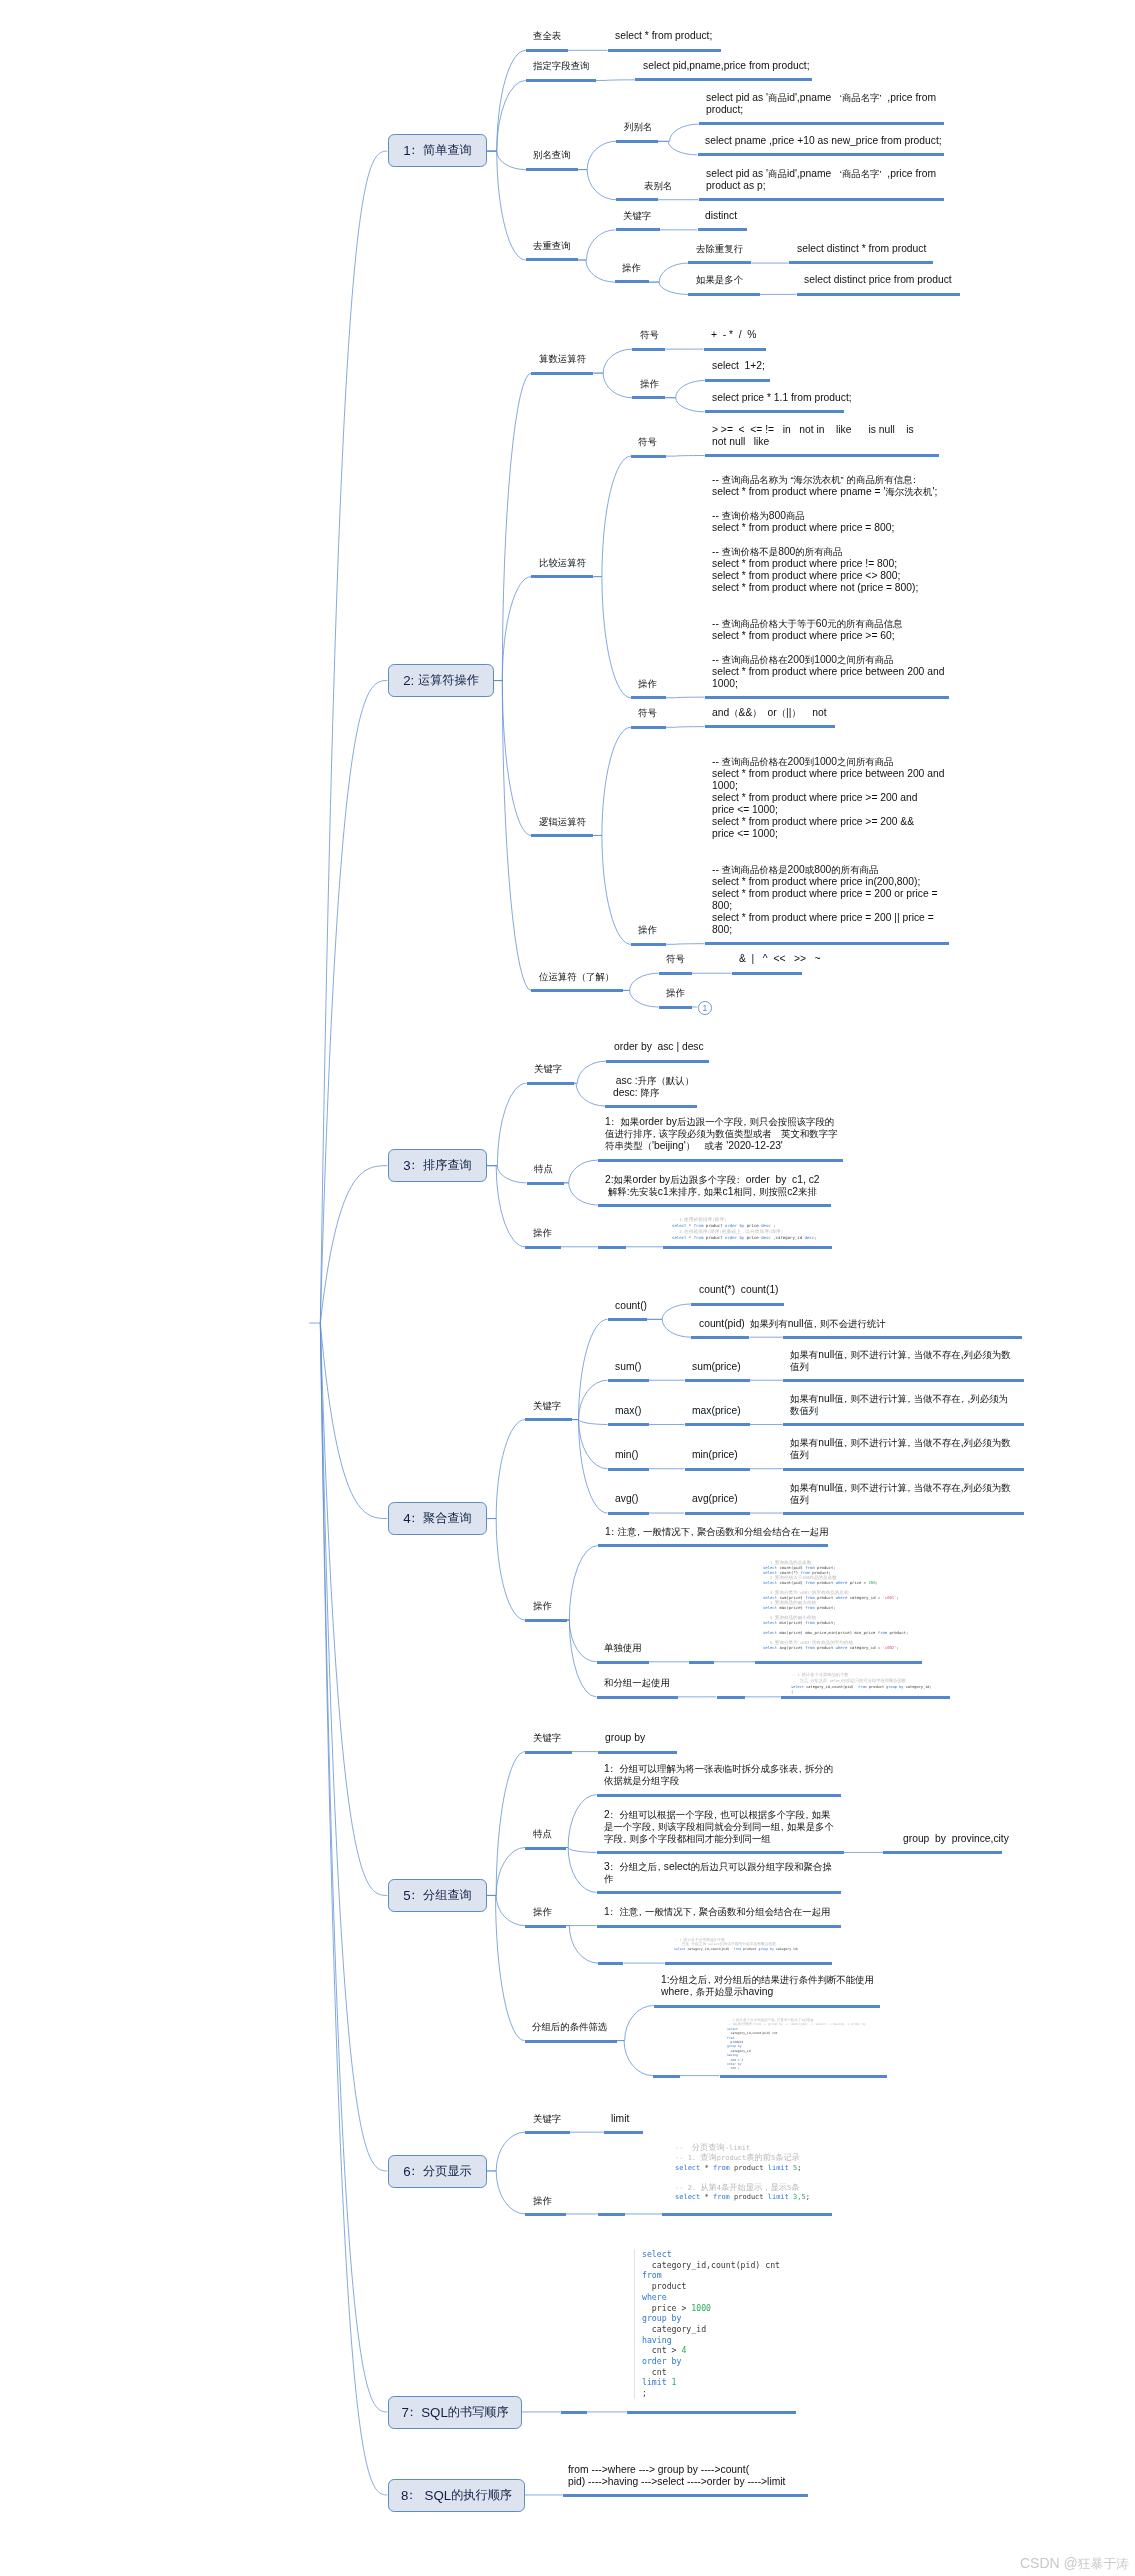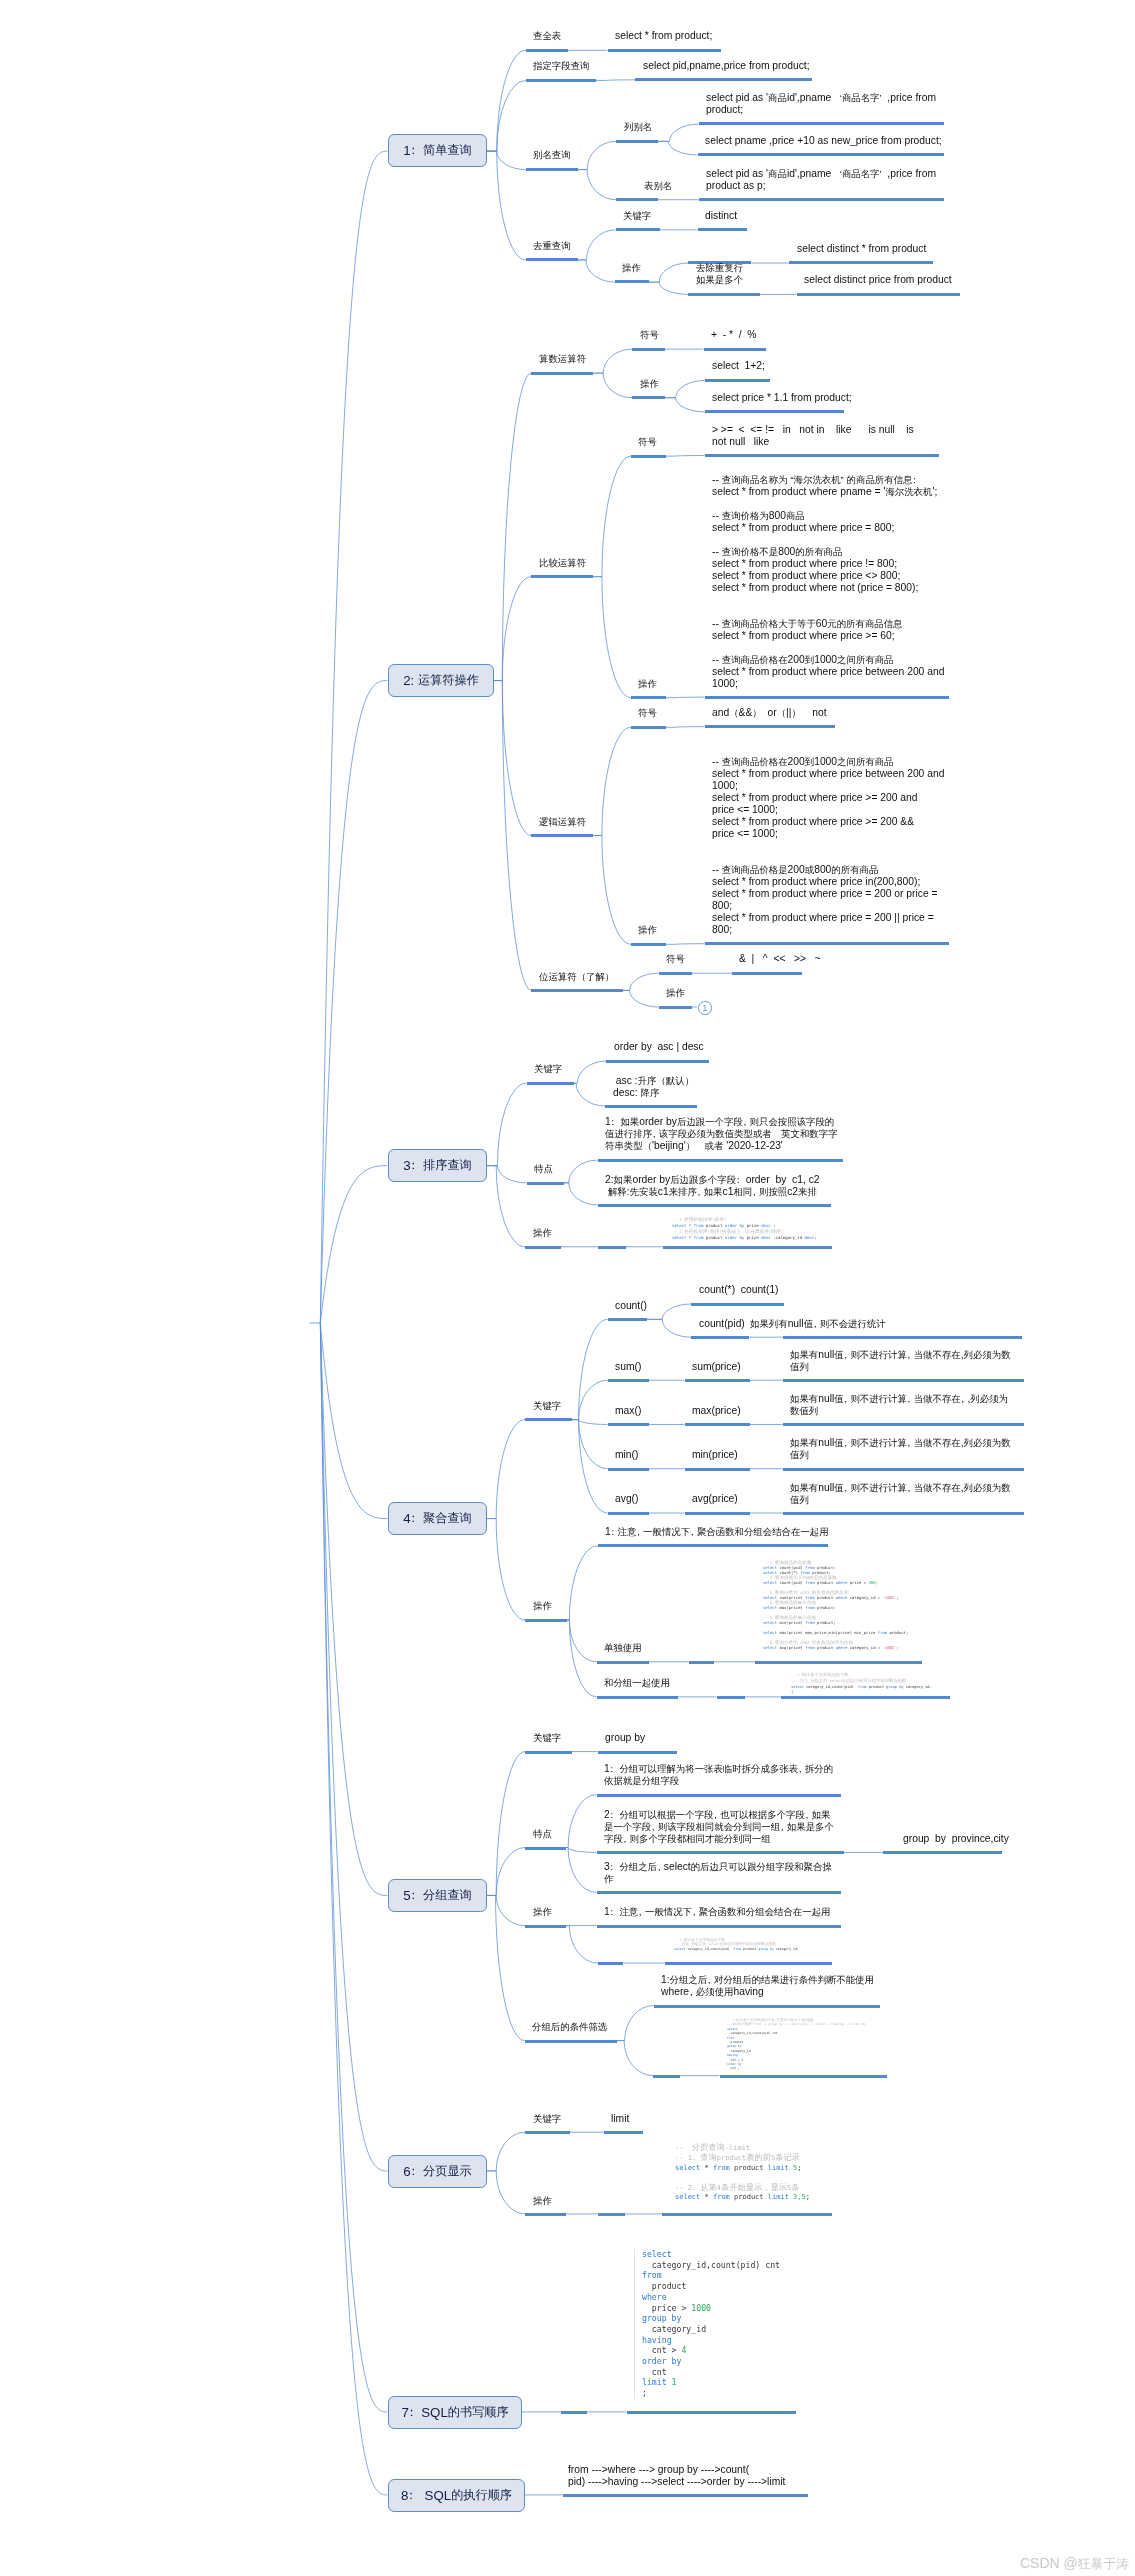--- a/index.html
+++ b/index.html
@@ -164,21 +164,21 @@
 product&nbsp;as&nbsp;p;</div>
     <div class="bar" style="left: 526px; top: 258px; width: 52px;"></div>
     <div class="lbl" style="left: 533px; top: 240px;"><span class="cj">去重查询</span></div>
     <div class="bar" style="left: 616px; top: 228px; width: 44px;"></div>
     <div class="lbl" style="left: 623px; top: 210px;"><span class="cj">关键字</span></div>
     <div class="bar" style="left: 698px; top: 228px; width: 49px;"></div>
     <div class="lbl" style="left: 705px; top: 210px;">distinct</div>
     <div class="bar" style="left: 615px; top: 280px; width: 34px;"></div>
     <div class="lbl" style="left: 622px; top: 262px;"><span class="cj">操作</span></div>
     <div class="bar" style="left: 688px; top: 261px; width: 63px;"></div>
-    <div class="lbl" style="left: 696px; top: 243px; margin-top: 19px;"><span class="cj">去除重复行</span></div>
+    <div class="lbl" style="left: 696px; top: 243px;"><span class="cj">去除重复行</span></div>
     <div class="bar" style="left: 789px; top: 261px; width: 144px;"></div>
     <div class="lbl" style="left: 797px; top: 243px;">select&nbsp;distinct&nbsp;*&nbsp;from&nbsp;product</div>
     <div class="bar" style="left: 688px; top: 293px; width: 72px;"></div>
     <div class="lbl" style="left: 696px; top: 274px;"><span class="cj">如果是多个</span></div>
     <div class="bar" style="left: 797px; top: 293px; width: 163px;"></div>
     <div class="lbl" style="left: 804px; top: 274px;">select&nbsp;distinct&nbsp;price&nbsp;from&nbsp;product</div>
     <div class="sbox" style="left: 388px; top: 664px; width: 106px; height: 33px; font-size: 13.3px;">2:&nbsp;<span class="cj">运算符操作</span></div>
     <div class="bar" style="left: 531px; top: 372px; width: 62px;"></div>
     <div class="lbl" style="left: 539px; top: 353px;"><span class="cj">算数运算符</span></div>
     <div class="bar" style="left: 632px; top: 348px; width: 33px;"></div>
@@ -350,21 +350,21 @@
     <div class="lbl" style="left: 533px; top: 1906px;"><span class="cj">操作</span></div>
     <div class="bar" style="left: 597px; top: 1925px; width: 244px;"></div>
     <div class="lbl" style="left: 604px; top: 1906px;">1<span class="cp">：</span>&nbsp;<span class="cj">注意</span><span class="cp">，</span><span class="cj">一般情况下</span><span class="cp">，</span><span class="cj">聚合函数和分组会结合在一起用</span></div>
     <div class="bar" style="left: 598px; top: 1962px; width: 25px;"></div>
     <div class="bar" style="left: 665px; top: 1962px; width: 167px;"></div>
     <div class="code" style="left: 674px; top: 1938px; font-size: 3.2px; line-height: 4.4px;"><div><span class="c">--&nbsp;1&nbsp;<i>统计各个分类商品的个数</i></span></div><div><span class="c">--&nbsp;&nbsp;<i>注意</i>&nbsp;<i>分组之后</i>&nbsp;select<i>的后边只能写分组字段和聚合函数</i></span></div><div><span class="k">select</span><span class="p">&nbsp;category_id,count(pid)&nbsp;&nbsp;</span><span class="k">from</span><span class="p">&nbsp;product&nbsp;</span><span class="k">group&nbsp;by</span><span class="p">&nbsp;category_id;</span></div></div>
     <div class="bar" style="left: 525px; top: 2040px; width: 92px;"></div>
     <div class="lbl" style="left: 532px; top: 2021px;"><span class="cj">分组后的条件筛选</span></div>
     <div class="bar" style="left: 654px; top: 2005px; width: 226px;"></div>
     <div class="lbl" style="left: 661px; white-space: pre-wrap; top: 1974px;">1:<span class="cj">分组之后</span><span class="cp">，</span><span class="cj">对分组后的结果进行条件判断不能使用</span>
-where<span class="cp">，</span><span class="cj">必须使用</span>having</div>
+where<span class="cp">，</span><span class="cj">条开始显示</span>having</div>
     <div class="bar" style="left: 653px; top: 2075px; width: 27px;"></div>
     <div class="bar" style="left: 720px; top: 2075px; width: 167px;"></div>
     <div class="code" style="left: 727px; top: 2018px; font-size: 3px; line-height: 4.4px;"><div><span class="c">--&nbsp;2.<i>统计各个分类商品的个数</i>,<i>只显示个数大于</i>4<i>的信息</i></span></div><div><span class="c">--&nbsp;SQL<i>执行顺序</i>:from&nbsp;-&gt;&nbsp;group&nbsp;by&nbsp;-&gt;&nbsp;count(pid)&nbsp;-&gt;&nbsp;select&nbsp;-&gt;&nbsp;having&nbsp;-&gt;&nbsp;order&nbsp;by</span></div><div><span class="k">select</span></div><div><span class="p">&nbsp;&nbsp;category_id,count(pid)&nbsp;cnt</span></div><div><span class="k">from</span></div><div><span class="p">&nbsp;&nbsp;product</span></div><div><span class="k">group&nbsp;by</span></div><div><span class="p">&nbsp;&nbsp;category_id</span></div><div><span class="k">having</span></div><div><span class="p">&nbsp;&nbsp;cnt&nbsp;&gt;&nbsp;</span><span class="n">4</span></div><div><span class="k">order&nbsp;by</span></div><div><span class="p">&nbsp;&nbsp;cnt&nbsp;;</span></div></div>
     <div class="sbox" style="left: 388px; top: 2155px; width: 99px; height: 33px; font-size: 13.3px;">6<span class="cp">：</span>&nbsp;<span class="cj">分页显示</span></div>
     <div class="bar" style="left: 525px; top: 2131px; width: 45px;"></div>
     <div class="lbl" style="left: 533px; top: 2113px;"><span class="cj">关键字</span></div>
     <div class="bar" style="left: 604px; top: 2131px; width: 39px;"></div>
     <div class="lbl" style="left: 611px; top: 2113px;">limit</div>
     <div class="bar" style="left: 525px; top: 2213px; width: 41px;"></div>
     <div class="lbl" style="left: 533px; top: 2195px;"><span class="cj">操作</span></div>

